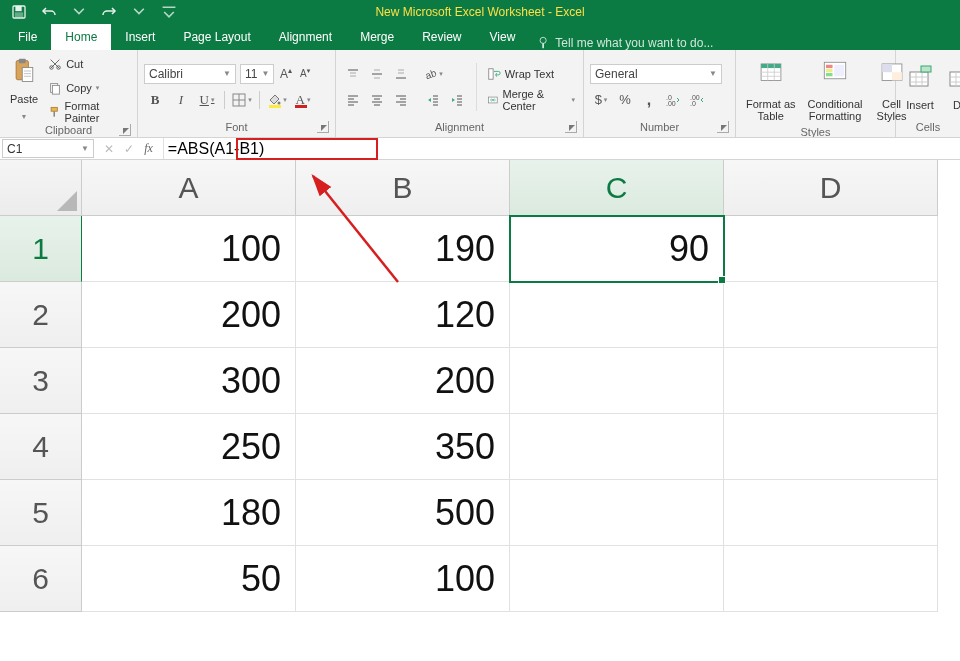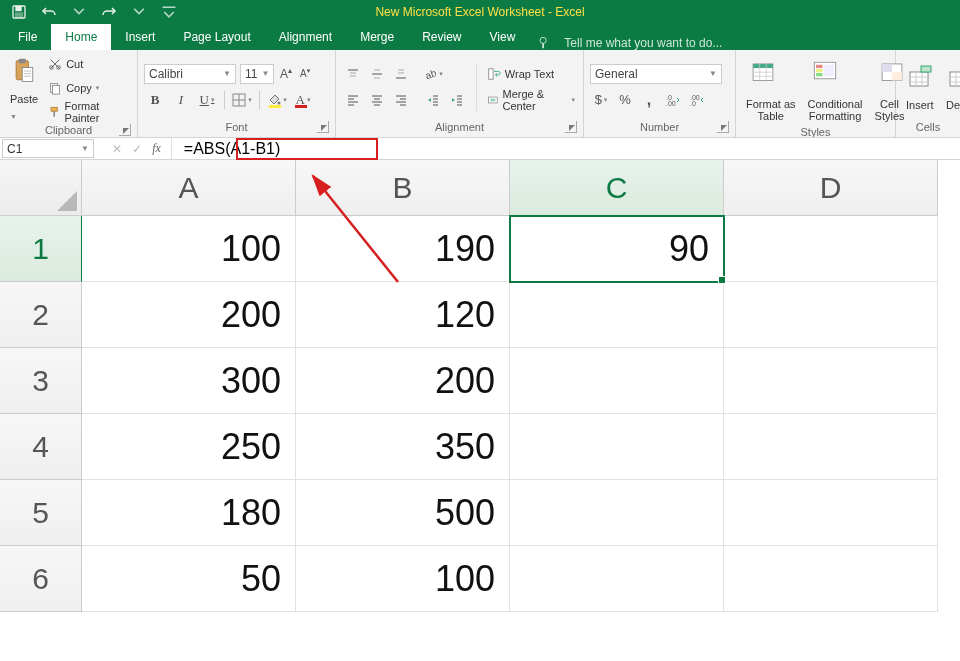--- a/index.html
+++ b/index.html
@@ -46,21 +46,21 @@
     height: 26px;
     display: flex; align-items: center;
     font-size: 12px;
     cursor: pointer;
   }
   .tab.active {
     background: #fff;
     color: #0c7a43;
   }
   .tell-me {
-    display: flex; align-items: center; gap: 13px; margin-left: 8px;
+    display: flex; align-items: center; gap: 4px; margin-left: 8px;
     color: #cfe7da; font-size: 12px;
   }
   .tell-me svg { width: 14px; height: 14px; fill: #cfe7da; }
 
   
   .ribbon {
     height: 88px;
     background: #f3f3f3;
     border-bottom: 1px solid #d4d4d4;
     display: flex;
@@ -86,21 +86,21 @@
   .group-label .launcher {
     position: absolute; right: 0; top: 2px;
     width: 12px; height: 12px;
     border: 1px solid #aaa; border-top: none; border-left: none;
   }
   .group-label .launcher::after {
     content: ""; position: absolute; right: 1px; bottom: 1px;
     border: 3px solid transparent; border-top-color: #777; border-left-color: #777;
   }
 
-  .vbtn { display: flex; flex-direction: column; align-items: flex-start; gap: 8px; font-size: 11px; color: #333; padding: 2px 4px; cursor: pointer; }
+  .vbtn { display: flex; flex-direction: column; align-items: center; gap: 8px; font-size: 11px; color: #333; padding: 2px 4px; cursor: pointer; }
   .vbtn .ico { width: 28px; height: 28px; display: flex; align-items: center; justify-content: center; }
   .vbtn .ico svg { width: 28px; height: 28px; }
   .vbtn .lbl { line-height: 12px; text-align: center; }
 
   .mini { font-size: 11px; color: #333; height: 20px; display: flex; align-items: center; gap: 4px; padding: 0 2px; cursor: pointer; }
   .mini svg { width: 14px; height: 14px; }
 
   
   .clip-right { display: flex; flex-direction: column; gap: 4px; }
 
@@ -142,21 +142,20 @@
   .cells-btn .ico svg { width: 26px; height: 26px; }
 
   
   .fx-row {
     height: 22px;
     display: flex;
     align-items: stretch;
     border-bottom: 1px solid #d4d4d4;
     background: #fff;
     position: relative;
-    gap: 8px;
   }
   .name-box {
     width: 92px; border: 1px solid #ccc; margin: 1px 0 1px 2px;
     display: flex; align-items: center; padding: 0 4px; font-size: 12px;
   }
   .name-box .dd { margin-left: auto; color:#888; font-size:8px; }
   .fx-icons {
     display: flex; align-items: center; gap: 10px; padding: 0 10px;
     color: #bbb; border-right: 1px solid #e0e0e0;
   }

